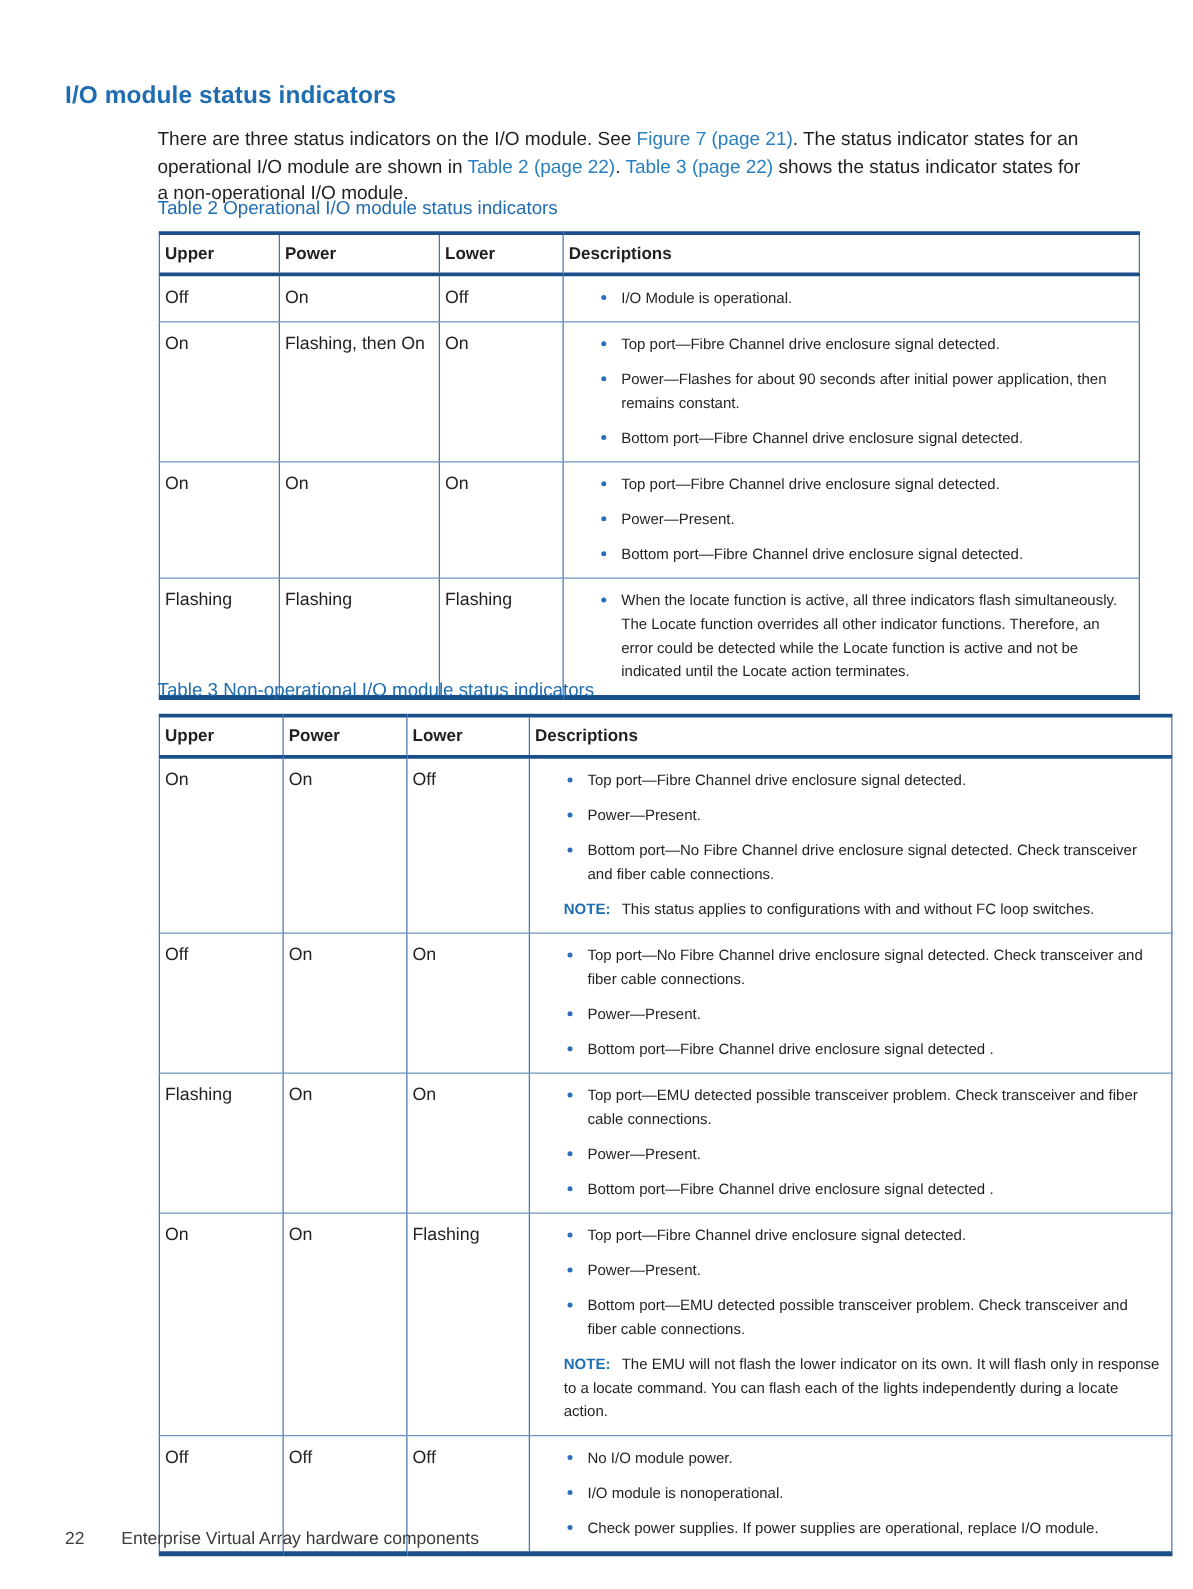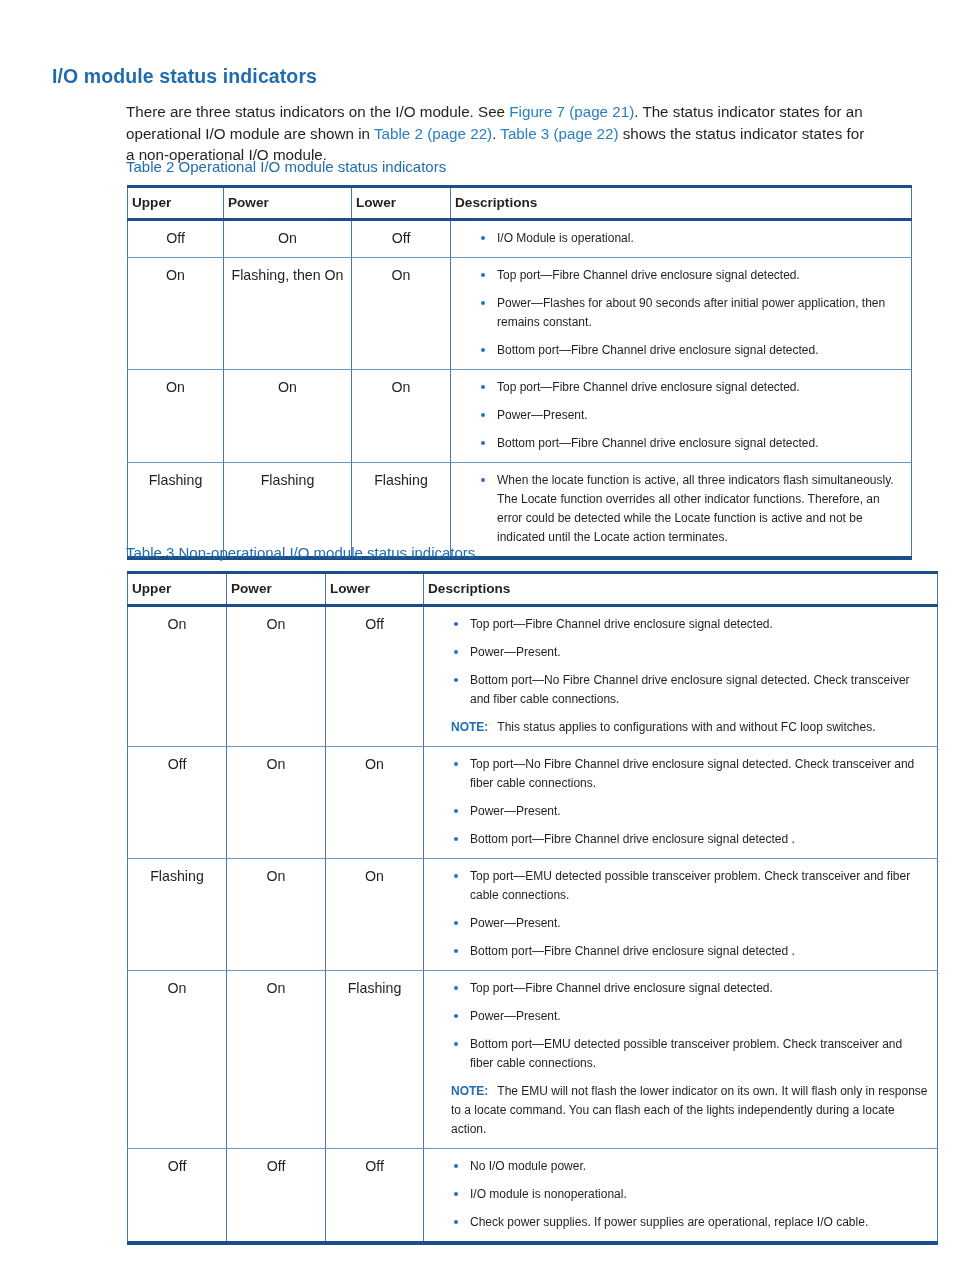--- a/index.html
+++ b/index.html
@@ -86,21 +86,21 @@
     font-size: 13.6px;
     text-align: left;
     padding: 7px 4px 8px 4px;
     vertical-align: middle;
   }
   .doc-table tbody tr:last-child > * {
     border-bottom: 4px solid #1b4f8a;
   }
 
   td.state-cell {
-    text-align: center;
+    text-align: left;
     padding: 9px 4px 10px 4px;
     font-size: 14.2px;
   }
   td.desc-cell {
     padding: 8px 9px 9px 27px;
     font-size: 12px;
     line-height: 19px;
   }
 
   ul.desc-list {
@@ -293,21 +293,24 @@
           </td>
         </tr>
         <tr>
           <td class="state-cell">Off</td>
           <td class="state-cell">Off</td>
           <td class="state-cell">Off</td>
           <td class="desc-cell">
             <ul class="desc-list">
               <li>No I/O module power.</li>
               <li>I/O module is nonoperational.</li>
-              <li>Check power supplies. If power supplies are operational, replace I/O cable.</li>
+              <li>Check power supplies. If power supplies are operational, replace I/O module.</li>
             </ul>
           </td>
         </tr>
       </tbody>
   </table>
 
+  <div class="footer">
+    <span class="pg">22</span><span>Enterprise Virtual Array hardware components</span>
+  </div>
 
 </div>
 
 </body></html>

